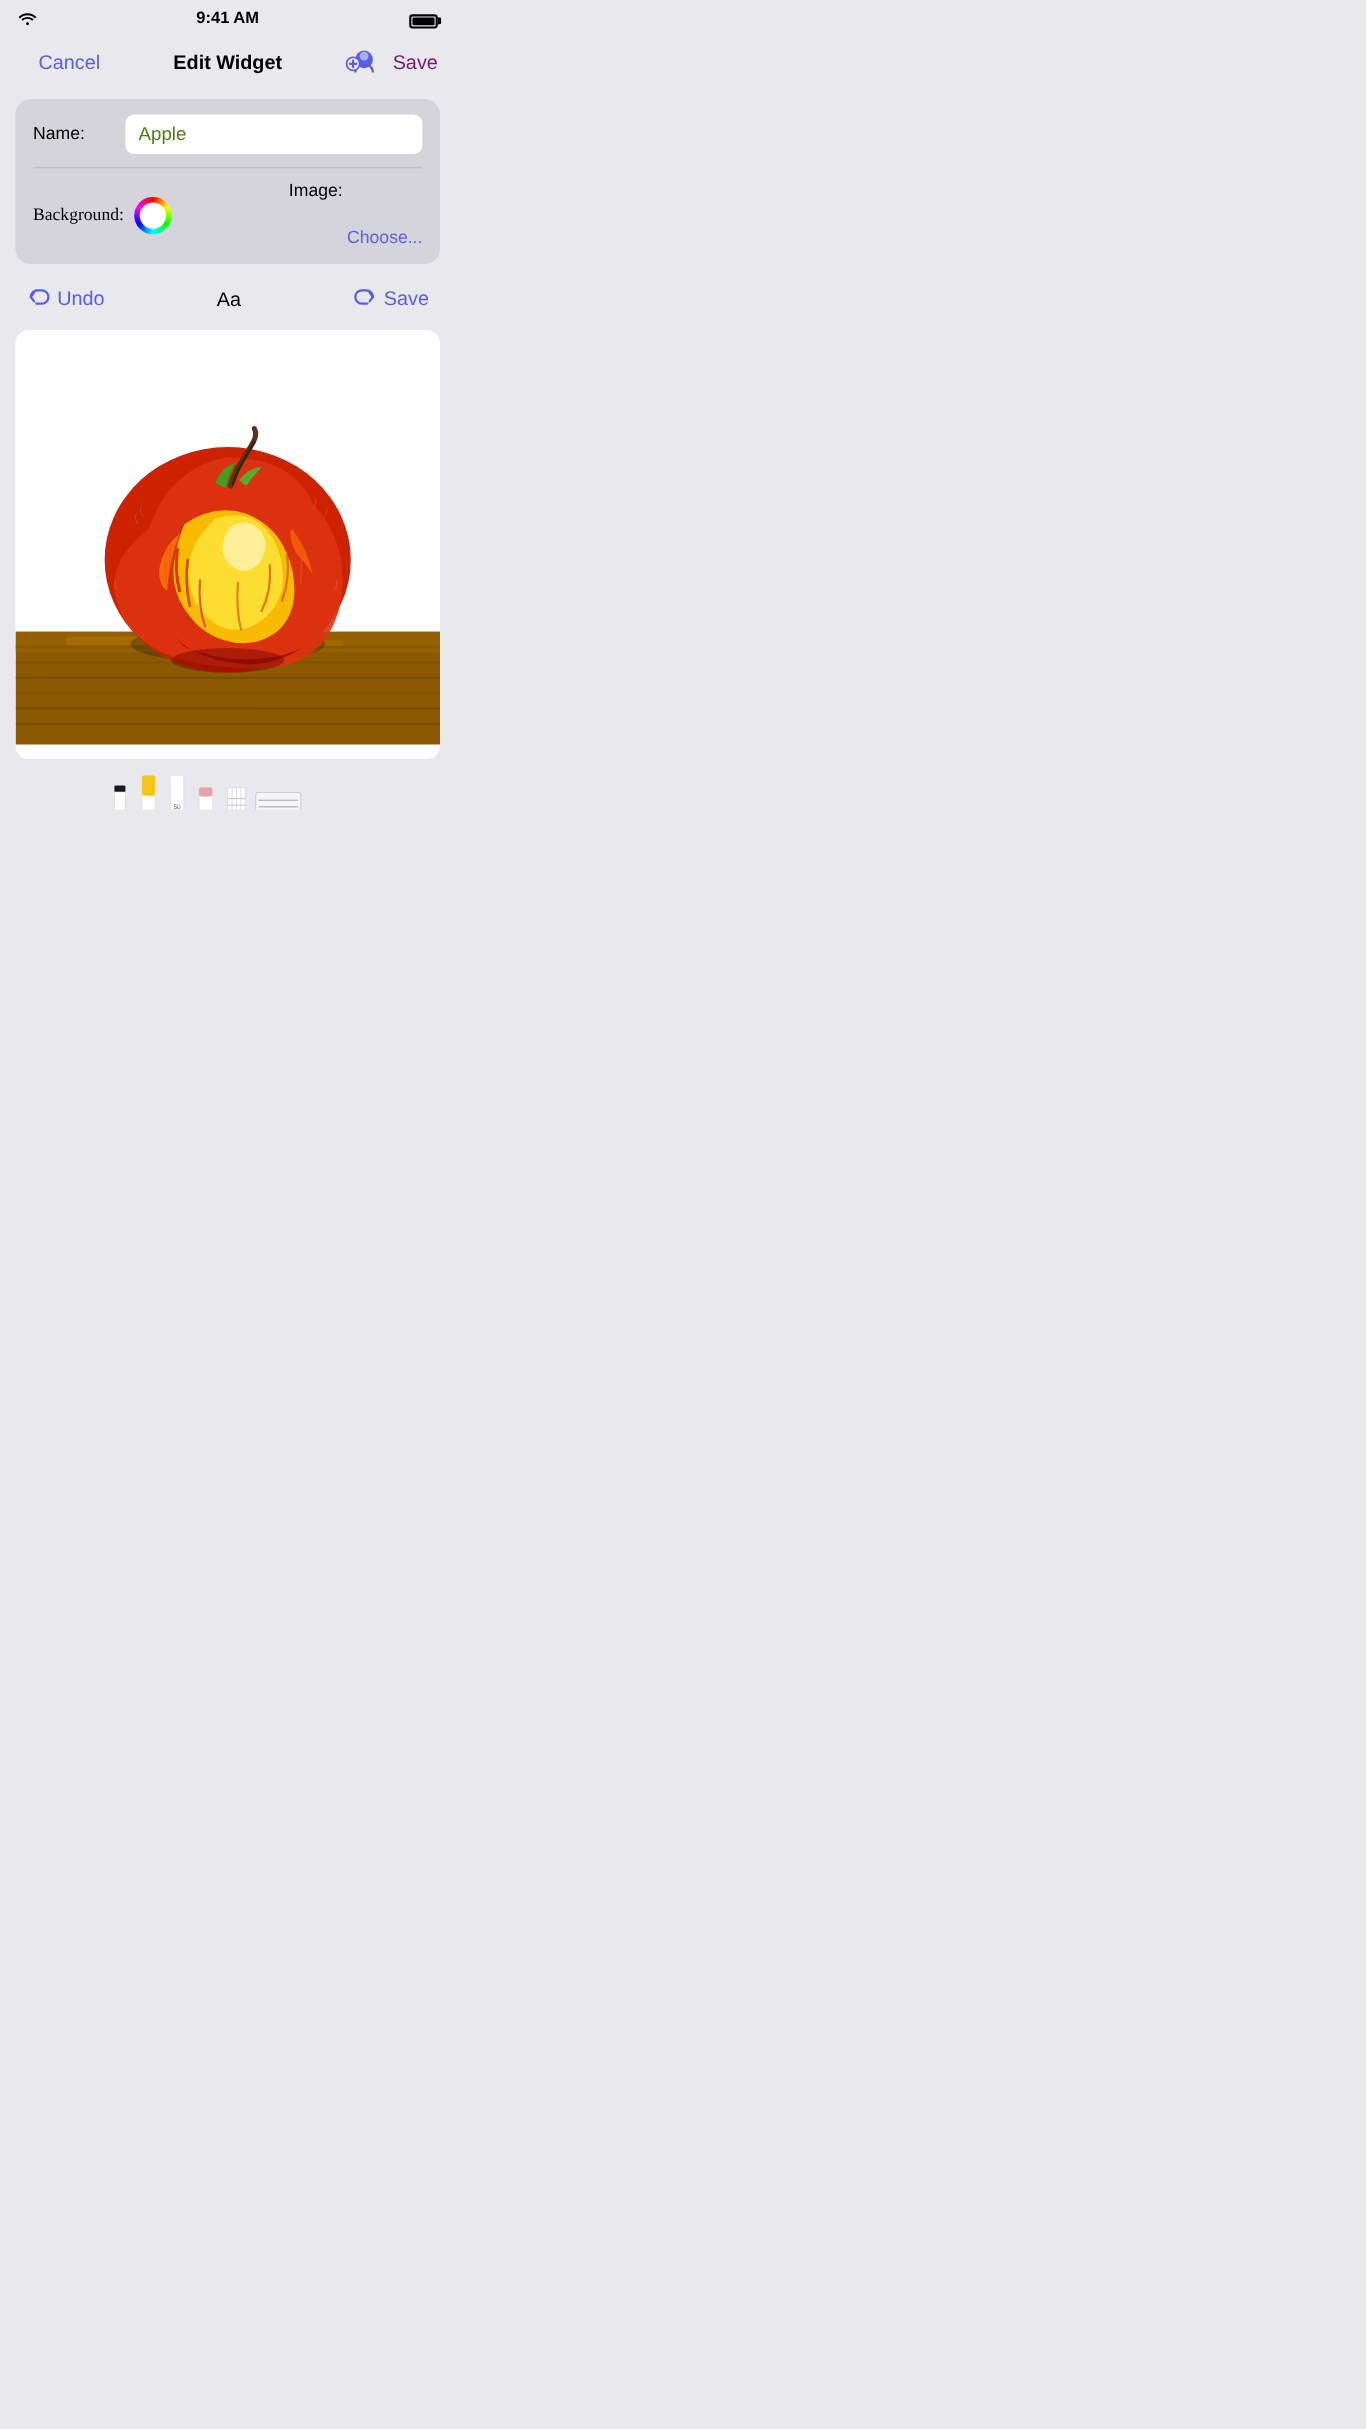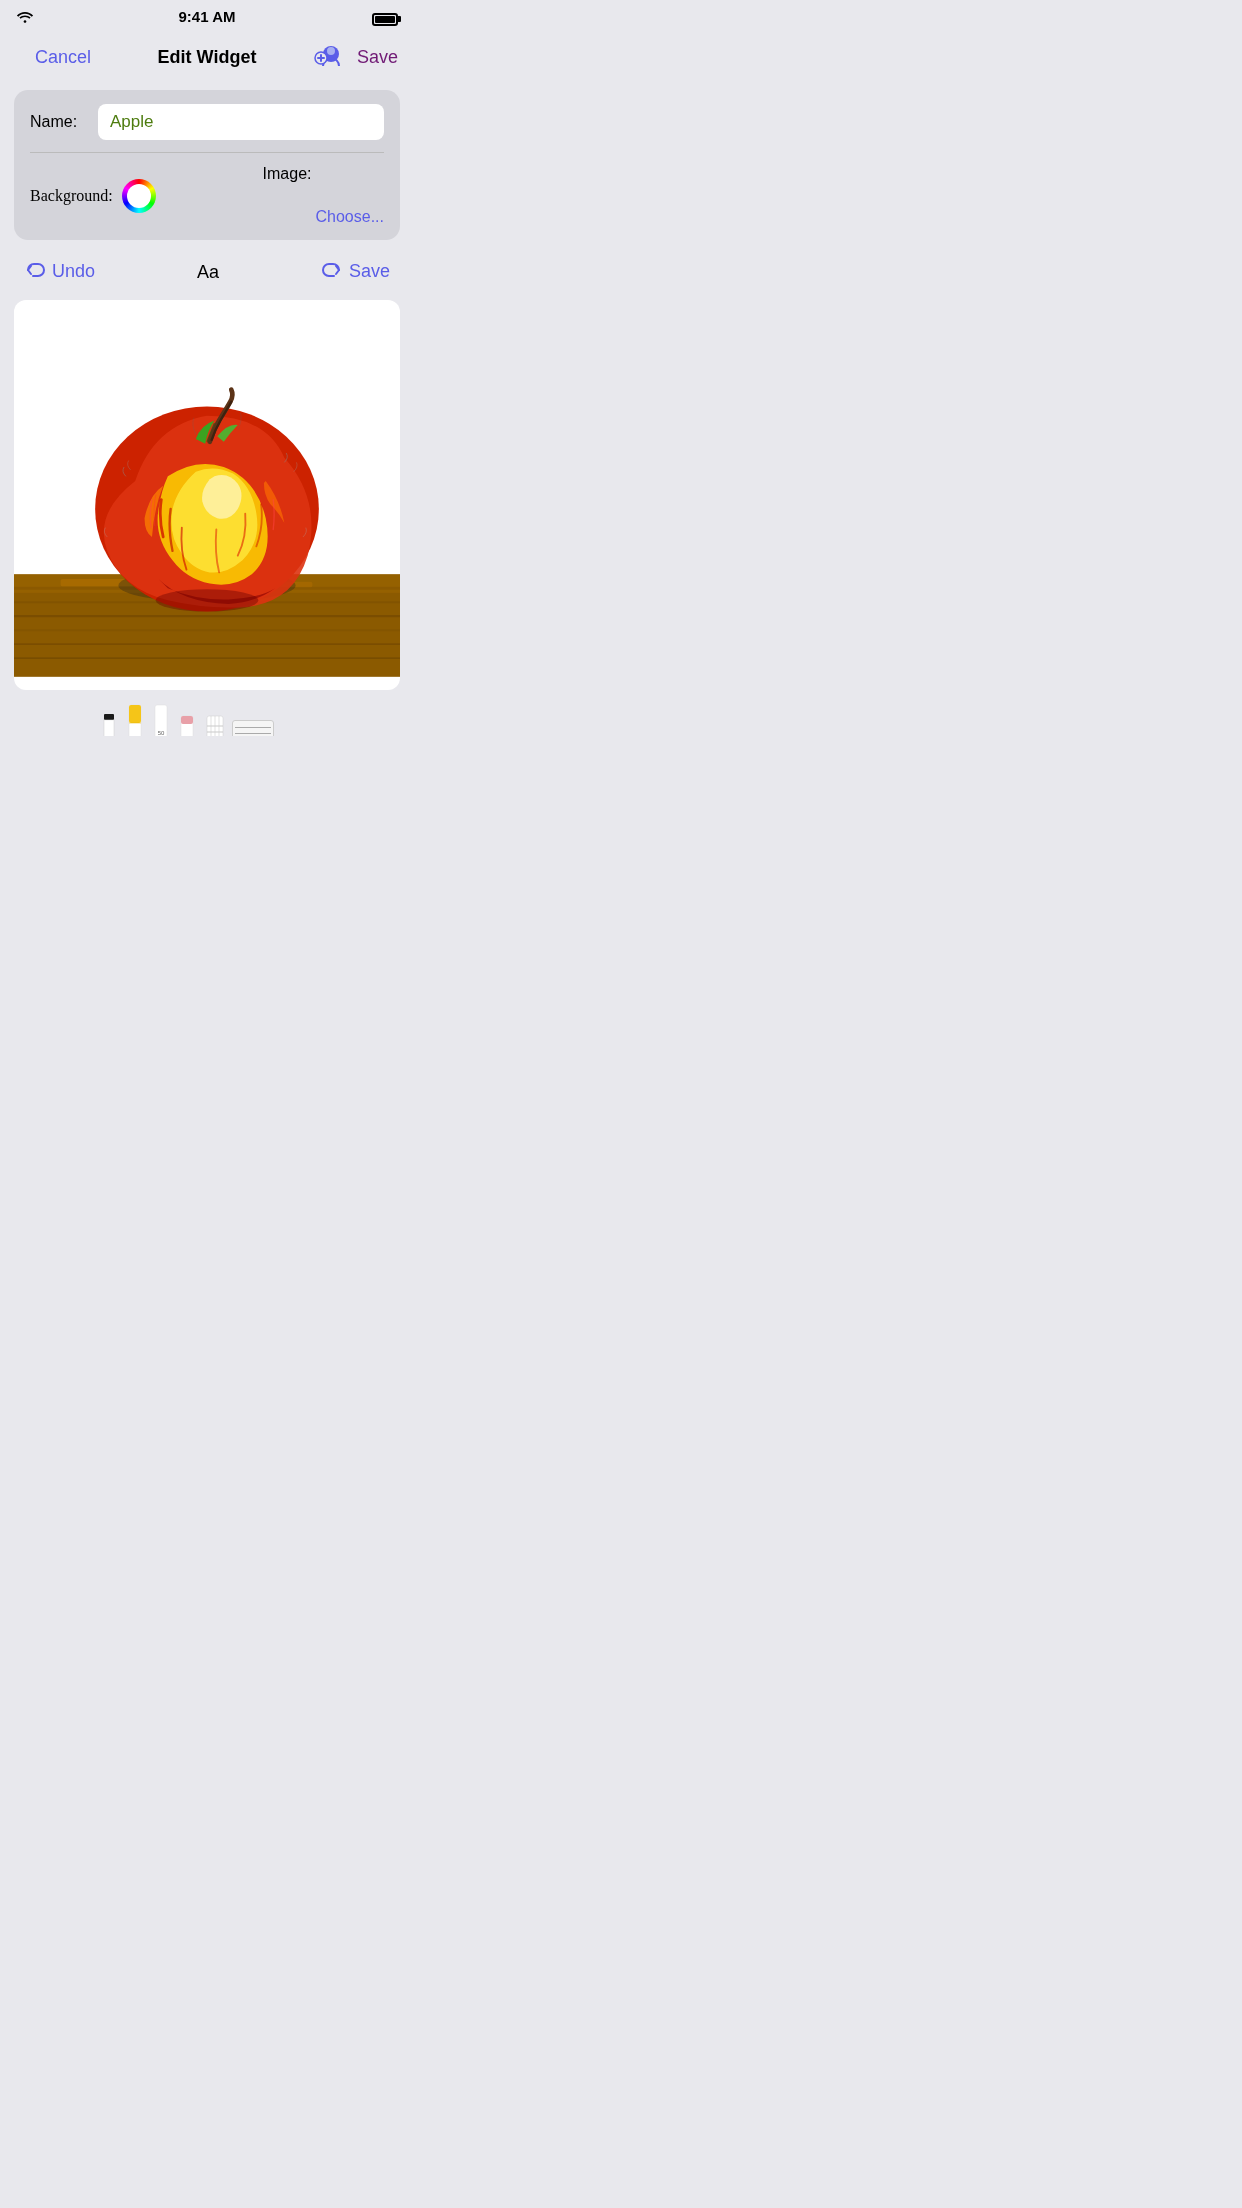--- a/index.html
+++ b/index.html
@@ -120,21 +120,21 @@
     
     .form-card {
       background: #d4d4da;
       border-radius: 14px;
       margin: 8px 14px;
       padding: 14px 16px;
     }
     .form-row {
       display: flex;
       align-items: center;
-      gap: 8px;
+      gap: 24px;
     }
     .form-label {
       font-size: 16px;
       color: #000;
       white-space: nowrap;
       min-width: 60px;
     }
     .name-input {
       flex: 1;
       background: #fff;

